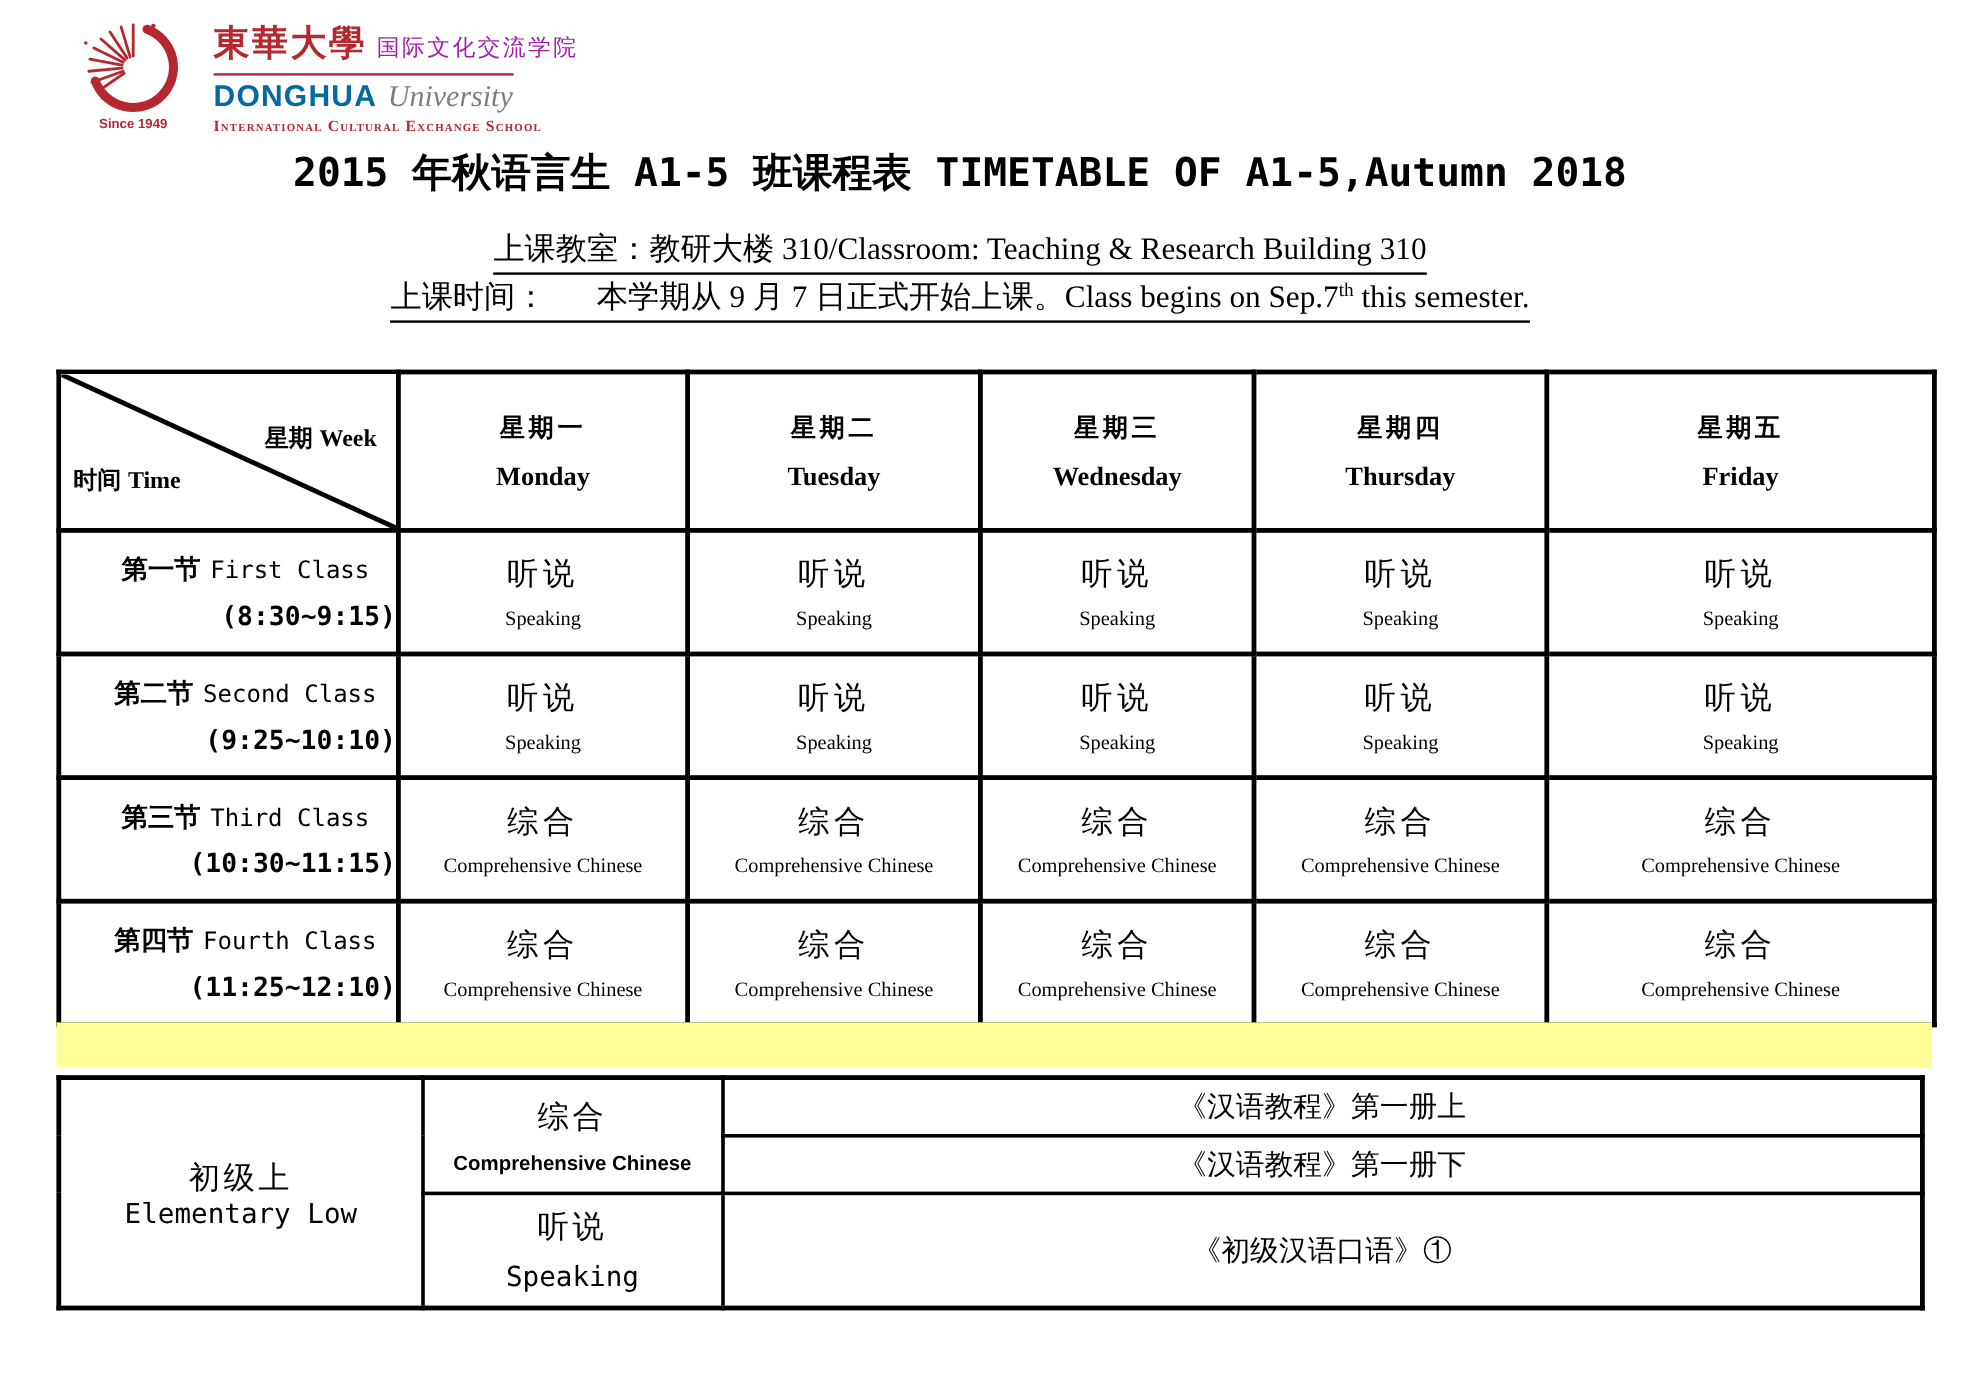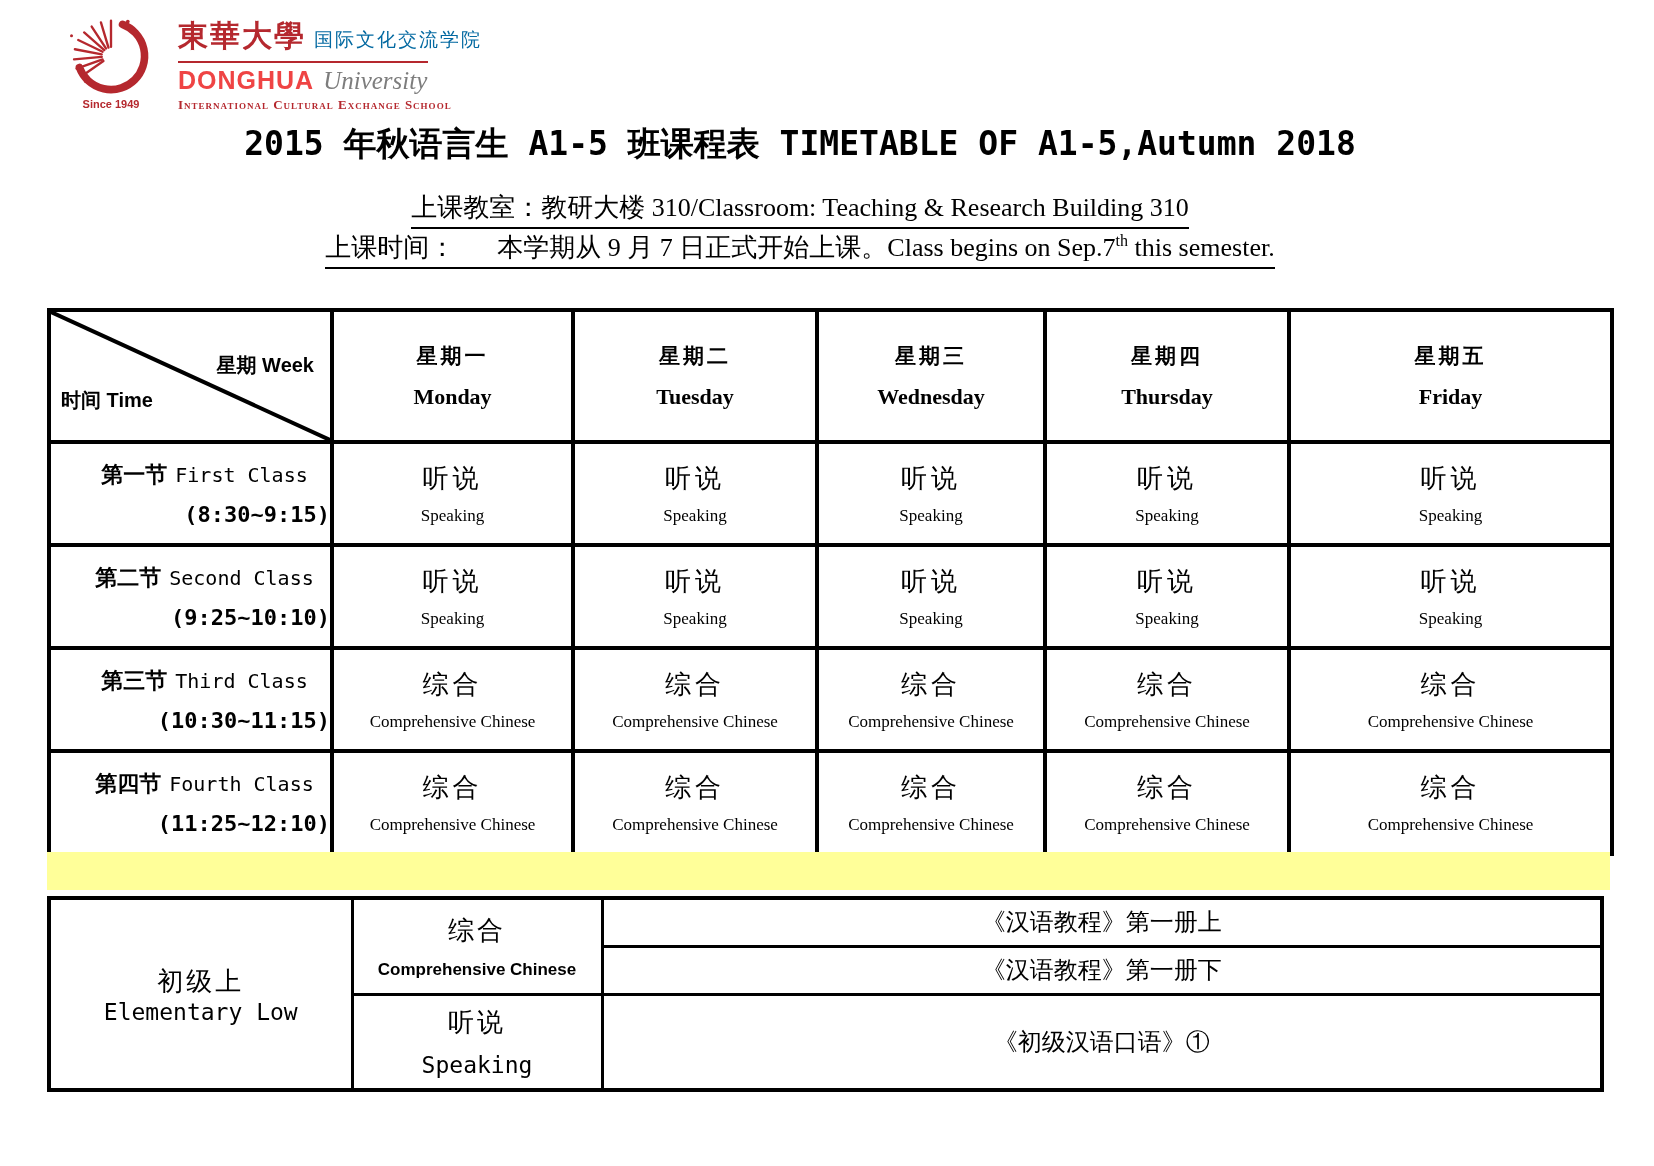--- a/index.html
+++ b/index.html
@@ -6,24 +6,24 @@
   body{width:1654px;height:1166px;position:relative;font-family:"Liberation Serif","DejaVu Serif",serif;color:#000;}
 
   
   .logo{position:absolute;left:60px;top:12px;width:430px;height:110px;}
   .emblem{position:absolute;left:4px;top:2px;width:94px;height:84px;}
   .since{position:absolute;left:-8px;top:86px;width:118px;text-align:center;
          font-family:"Liberation Sans",sans-serif;font-size:11px;font-weight:bold;color:#b5282e;}
   .logo-text{position:absolute;left:118px;top:4px;width:300px;}
   .logo-line1{white-space:nowrap;}
   .logo-cn-name{font-family:"Liberation Serif",serif;font-weight:bold;font-size:30px;color:#b5282e;letter-spacing:2px;}
-  .logo-cn-school{font-family:"Liberation Sans",sans-serif;font-size:19px;color:#0369a1;margin-left:8px;letter-spacing:2px;}
+  .logo-cn-school{font-family:"Liberation Sans",sans-serif;font-size:19px;color:#a21caf;margin-left:8px;letter-spacing:2px;}
   .logo-divider{height:2px;background:#b5282e;width:250px;margin-top:4px;}
   .logo-line2{margin-top:3px;white-space:nowrap;}
-  .logo-en-name{font-family:"Liberation Sans",sans-serif;font-weight:bold;font-size:25px;color:#ef4444;letter-spacing:1px;}
+  .logo-en-name{font-family:"Liberation Sans",sans-serif;font-weight:bold;font-size:25px;color:#0369a1;letter-spacing:1px;}
   .logo-en-suffix{font-family:"Liberation Serif",serif;font-style:italic;font-size:25px;color:#7d7d7d;margin-left:9px;}
   .logo-line3{margin-top:2px;font-family:"Liberation Serif",serif;font-variant:small-caps;
               font-weight:bold;font-size:13px;color:#b5282e;letter-spacing:1px;white-space:nowrap;}
 
   
   .title-wrap{position:absolute;left:0;top:122px;width:1600px;text-align:center;}
   .page-title{font-family:"DejaVu Sans Mono","Liberation Mono",monospace;font-weight:bold;font-size:33px;letter-spacing:0px;white-space:nowrap;}
   .sub1-wrap{position:absolute;left:0;top:190px;width:1600px;text-align:center;}
   .sub2-wrap{position:absolute;left:0;top:230px;width:1600px;text-align:center;}
   .subtitle{display:inline-block;border-bottom:2px solid #000;font-size:26px;padding-bottom:2px;white-space:nowrap;}
@@ -33,21 +33,21 @@
   
   table{border-collapse:collapse;table-layout:fixed;}
   .timetable{position:absolute;left:47px;top:308px;width:1563px;}
   .timetable th,.timetable td{border:4px solid #000;text-align:center;vertical-align:middle;padding:0;background:#fff;}
   .timetable th{height:128px;font-weight:normal;}
   .timetable td{height:99px;}
 
   .corner{position:relative;}
   .diag{position:absolute;left:0;top:0;width:100%;height:100%;}
   .corner-week{position:absolute;top:40px;right:16px;font-family:"Liberation Sans",sans-serif;font-weight:bold;font-size:20px;}
-  .corner-week .lat,.corner-time .lat{font-family:Liberation Sans, sans-serif;font-weight:bold;}
+  .corner-week .lat,.corner-time .lat{font-family:Liberation Serif, serif;font-weight:bold;}
   .corner-time{position:absolute;bottom:26px;left:10px;font-family:"Liberation Sans",sans-serif;font-weight:bold;font-size:20px;}
 
   .day-cn{font-family:"Liberation Sans",sans-serif;font-weight:bold;font-size:21px;letter-spacing:3px;}
   .day-en{font-family:"Liberation Serif",serif;font-weight:bold;font-size:22px;margin-top:14px;}
 
   .period{text-align:left;}
   .period-line1{padding-left:28px;white-space:nowrap;}
   .period-cn{font-family:"Liberation Sans",sans-serif;font-weight:bold;font-size:22px;}
   .period-en{font-family:"DejaVu Sans Mono",monospace;font-size:20px;margin-left:8px;}
   .period-time{text-align:right;font-family:"DejaVu Sans Mono",monospace;font-weight:bold;font-size:22px;margin-top:12px;}

